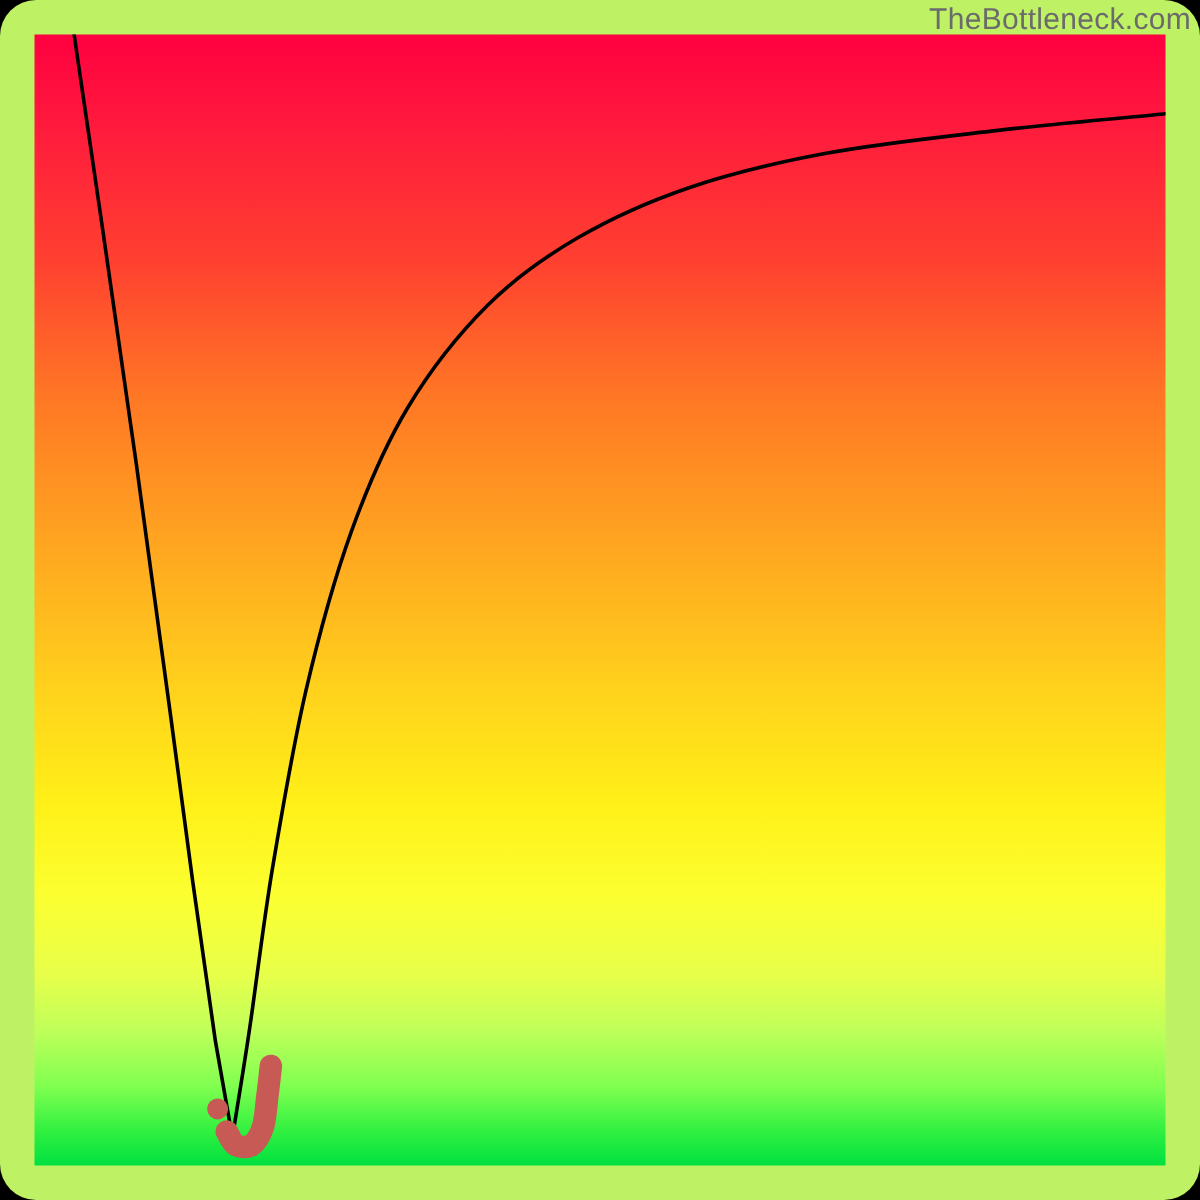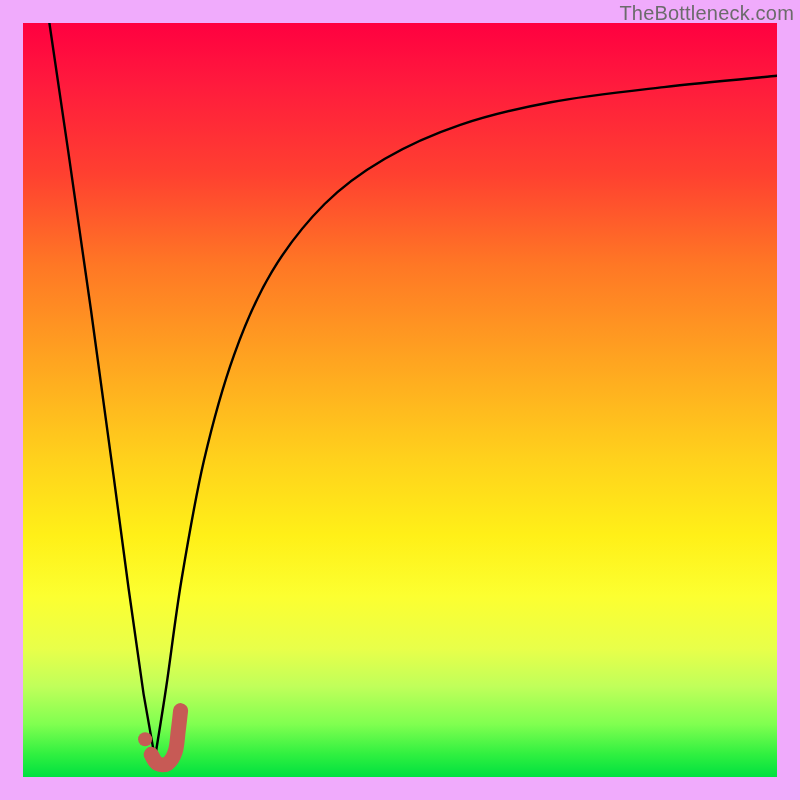--- a/index.html
+++ b/index.html
@@ -7,21 +7,22 @@
     padding: 0;
     width: 800px;
     height: 800px;
     background: #000;
     overflow: hidden;
     font-family: Arial, Helvetica, sans-serif;
   }
   .frame {
     position: absolute;
     inset: 0;
-    background: #f0abfc;
+    background: #bef264;
+    border-radius: 24px;
   }
   .plot {
     position: absolute;
     left: 23px;
     top: 23px;
     width: 754px;
     height: 754px;
     
     background: linear-gradient(
       to bottom,

